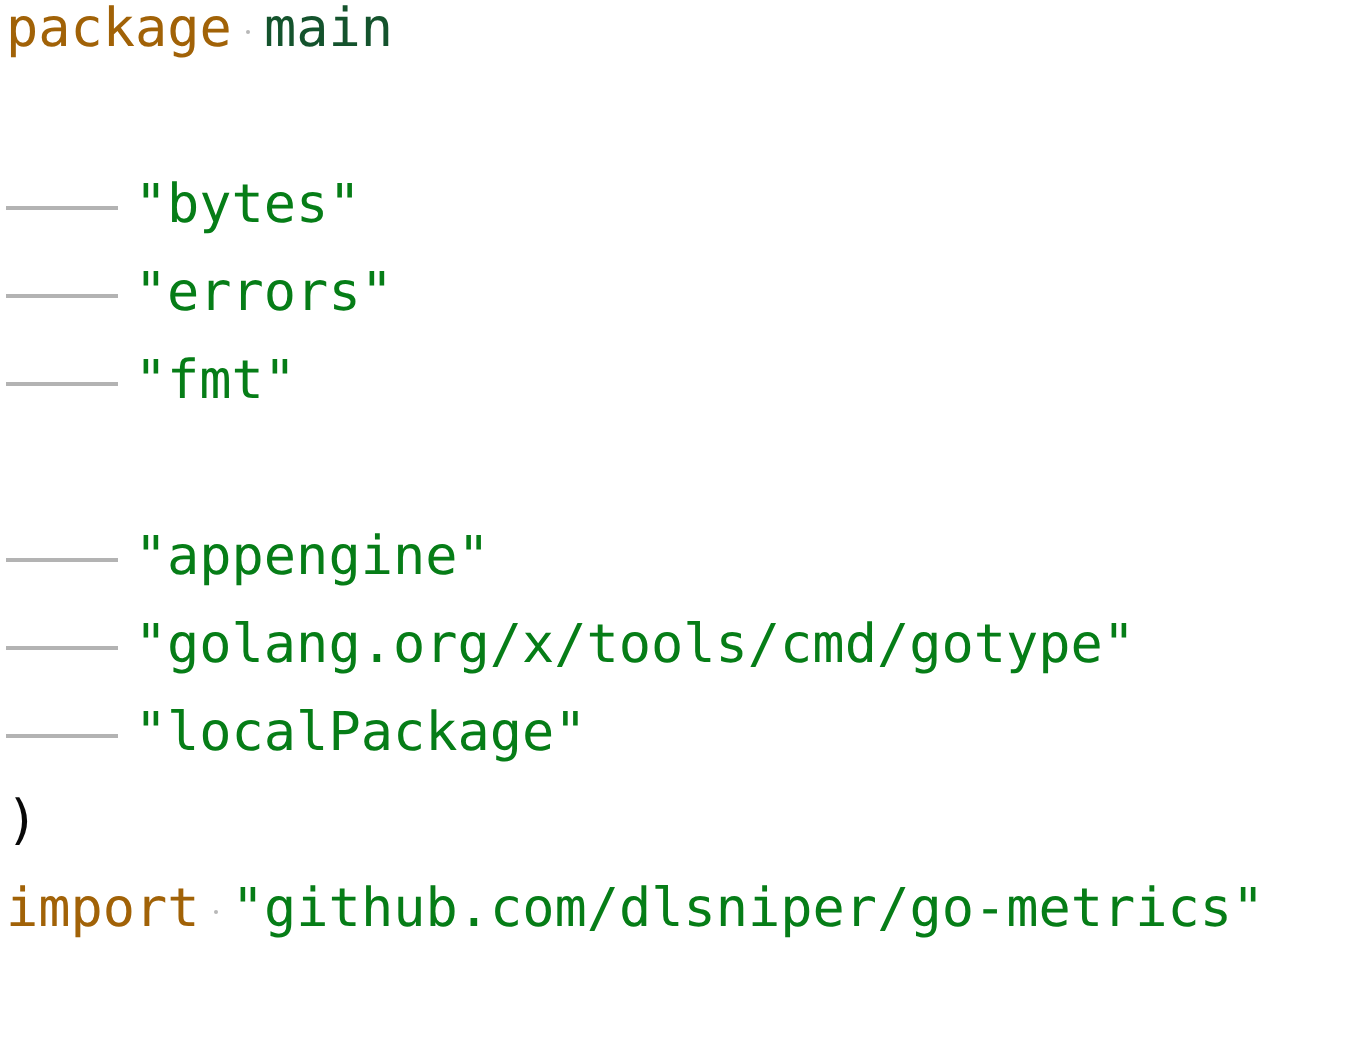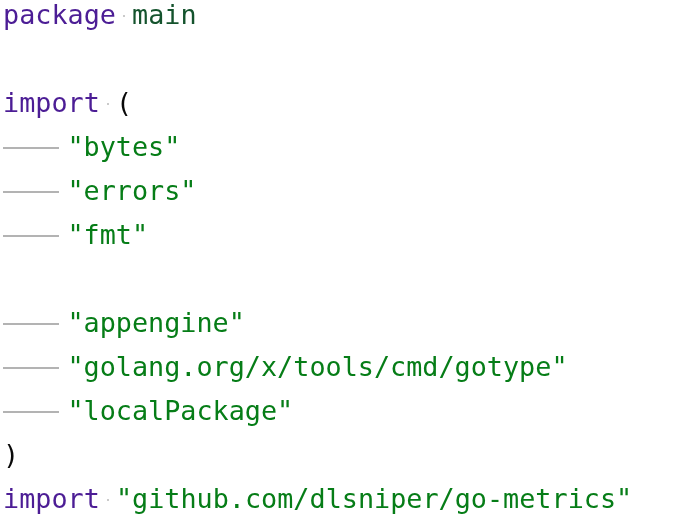--- a/index.html
+++ b/index.html
@@ -1,34 +1,33 @@
 <!DOCTYPE html>
 <html><head>
 <meta charset="utf-8">
 <style>
   html, body { margin:0; padding:0; background:#ffffff; }
   body { width:674px; height:520px; overflow:hidden; position:relative; }
   .editor { position:absolute; left:3px; top:-7px; font-family:"DejaVu Sans Mono", monospace; font-size:26.8px; }
   .line { height:44px; line-height:44px; white-space:pre; position:relative; }
-  .kw { color:#4c1d95; }
+  .kw { color:#a16207; }
   .id { color:#14532d; }
   .str { color:#067d17; }
   .punct { color:#080808; }
   .ws-dot { display:inline-block; width:16.1px; position:relative; height:44px; vertical-align:top; }
   .ws-dot::after { content:""; position:absolute; left:7px; top:22px; width:2px; height:2px; background:#b8b8b8; border-radius:1px; }
   .tab-arrow { display:inline-block; width:64.4px; height:44px; position:relative; vertical-align:top; }
   .tab-arrow::after { content:""; position:absolute; left:0; right:8px; top:22px; height:2px; background:#b3b3b3; }
 </style>
 </head>
 <body>
 
 <div class="editor">
   <div class="line"><span class="kw">package</span><span class="ws-dot"></span><span class="id">main</span></div>
   <div class="line"></div>
-  <div class="line"><span class="kw">import</span><span class="ws-dot"></span><span class="punct">(</span></div>
   <div class="line"><span class="tab-arrow"></span><span class="str">"bytes"</span></div>
   <div class="line"><span class="tab-arrow"></span><span class="str">"errors"</span></div>
   <div class="line"><span class="tab-arrow"></span><span class="str">"fmt"</span></div>
   <div class="line"></div>
   <div class="line"><span class="tab-arrow"></span><span class="str">"appengine"</span></div>
   <div class="line"><span class="tab-arrow"></span><span class="str">"golang.org/x/tools/cmd/gotype"</span></div>
   <div class="line"><span class="tab-arrow"></span><span class="str">"localPackage"</span></div>
   <div class="line"><span class="punct">)</span></div>
   <div class="line"><span class="kw">import</span><span class="ws-dot"></span><span class="str">"github.com/dlsniper/go-metrics"</span></div>
 </div>

